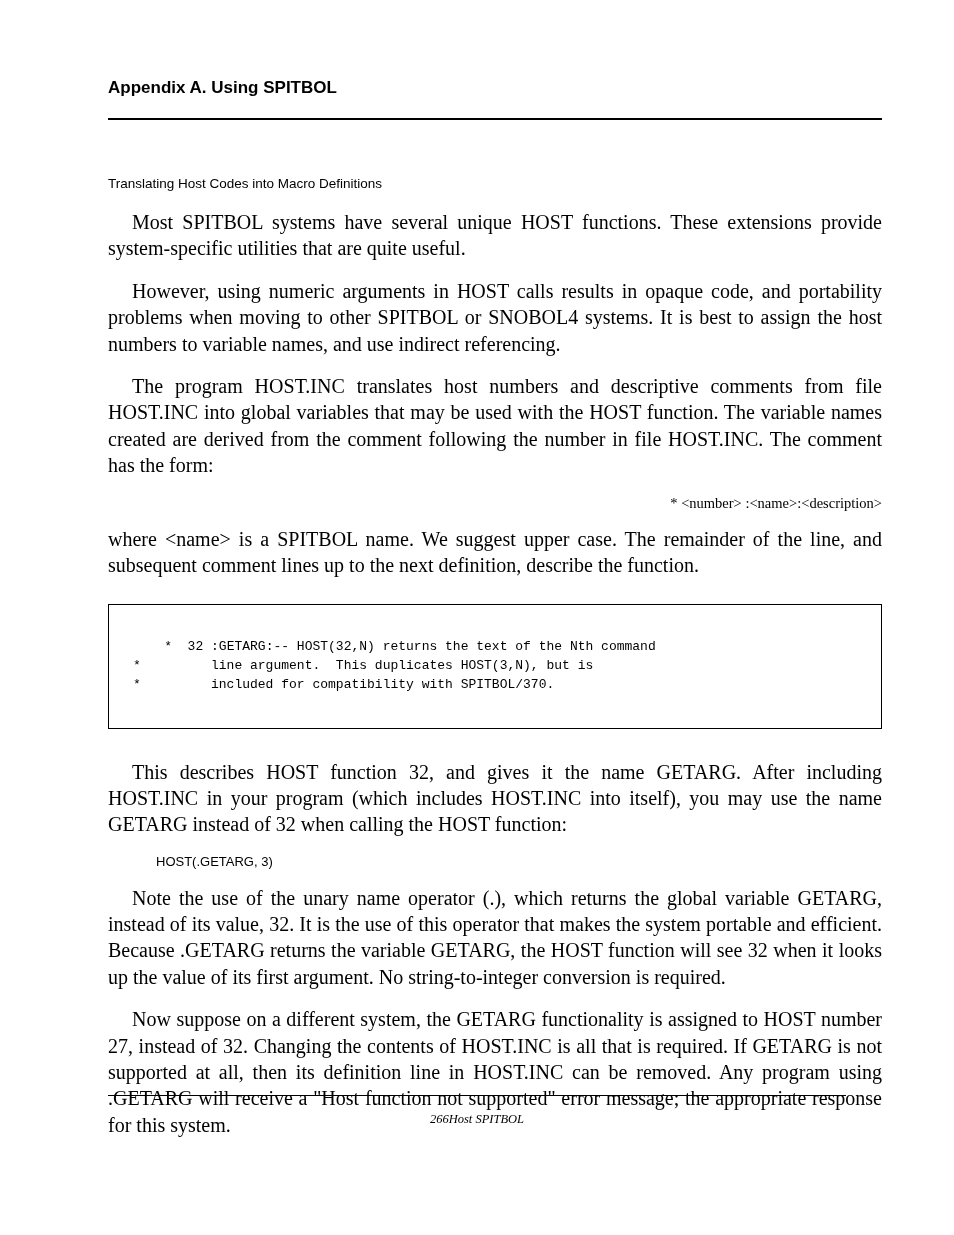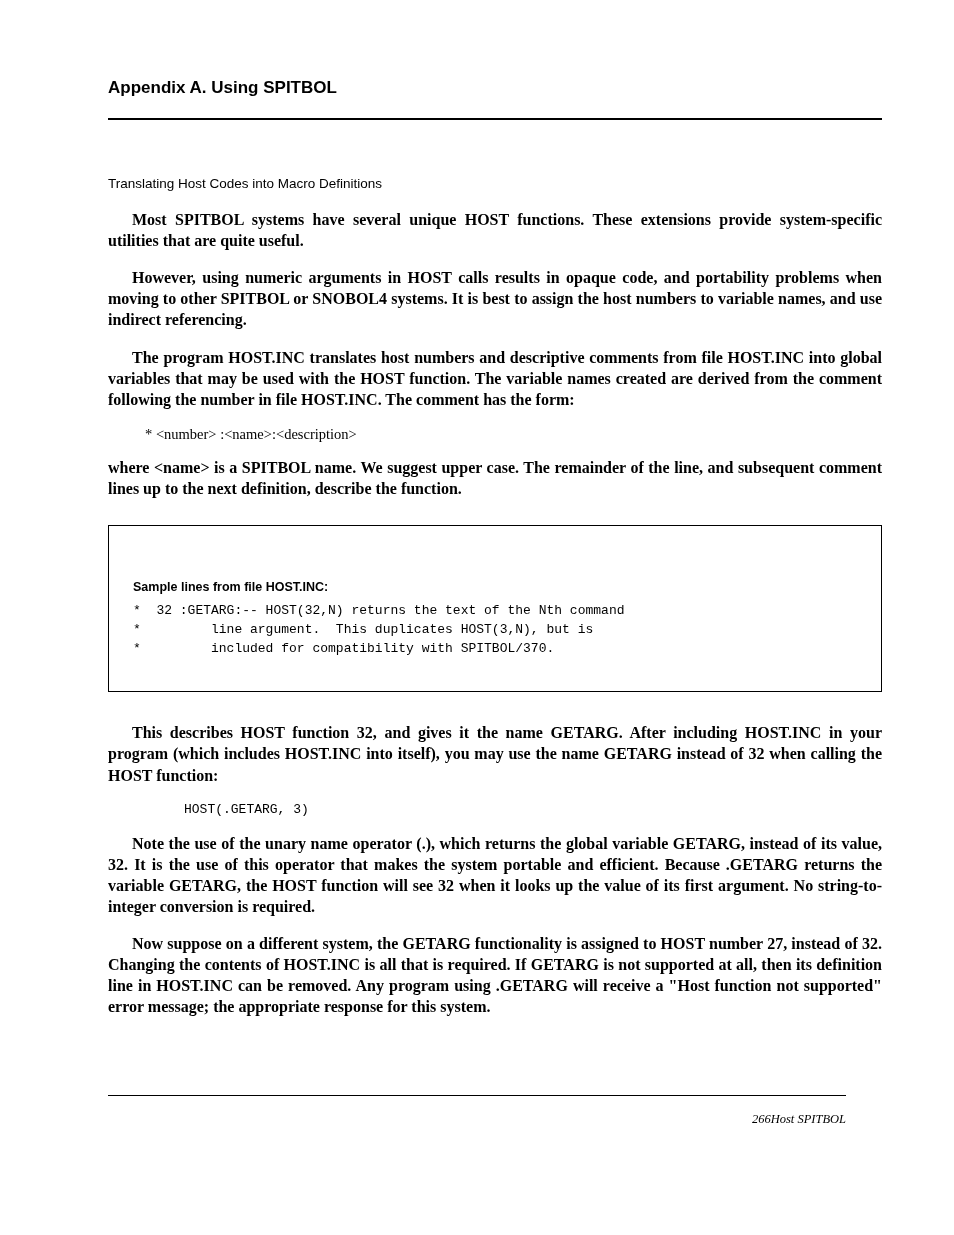--- a/index.html
+++ b/index.html
@@ -29,25 +29,24 @@
       font-weight: bold;
       margin-bottom: 2px;
     }
     .section-title {
       font-family: Arial, Helvetica, sans-serif;
       font-size: 13.5px;
       font-weight: normal;
       margin-bottom: 18px;
     }
     .body-text {
-      font-size: 16px;
+      font-size: 20px;
       line-height: 1.32;
       text-align: justify;
       margin-bottom: 16px;
-      font-weight: bold;
     }
     .indent {
       text-indent: 24px;
     }
     .box {
       border: 1px solid #000;
       padding: 14px 24px 14px 24px;
       margin: 26px 0 30px 0;
       font-family: "Courier New", Courier, monospace;
       font-size: 13px;
@@ -66,52 +65,52 @@
       left: 108px;
       right: 108px;
       bottom: 108px;
     }
     .footer-line {
       border-top: 1.5px solid #000;
       margin-bottom: 8px;
     }
     .footer-row {
       display: flex;
-      justify-content: flex-end;
+      justify-content: center;
       font-size: 12.5px;
       font-style: italic;
       margin-top: 16px;
     }
   </style>
 </head>
 <body>
 
 <div class="page">
   <div class="header-title">Appendix A. Using SPITBOL</div>
   <div class="header-line"></div>
 
   <div class="section-title">Translating Host Codes into Macro Definitions</div>
 
   <div class="body-text indent">Most SPITBOL systems have several unique HOST functions. These extensions provide system-specific utilities that are quite useful.</div>
   <div class="body-text indent">However, using numeric arguments in HOST calls results in opaque code, and portability problems when moving to other SPITBOL or SNOBOL4 systems. It is best to assign the host numbers to variable names, and use indirect referencing.</div>
   <div class="body-text indent">The program HOST.INC translates host numbers and descriptive comments from file HOST.INC into global variables that may be used with the HOST function. The variable names created are derived from the comment following the number in file HOST.INC. The comment has the form:</div>
 
-  <div style="font-size:14.5px; margin-left:37px; margin-bottom:14px;">* &lt;number&gt; :&lt;name&gt;:&lt;description&gt;</div>
+  <div style="font-size:14.5px; margin-left:48px; margin-bottom:14px;text-align:right;">* &lt;number&gt; :&lt;name&gt;:&lt;description&gt;</div>
 
   <div class="body-text">where &lt;name&gt; is a SPITBOL name. We suggest upper case. The remainder of the line, and subsequent comment lines up to the next definition, describe the function.</div>
 
   <div class="box">
-    <div class="box-title">Sample lines from file HOST.INC:</div><span>*  32 :GETARG:-- HOST(32,N) returns the text of the Nth command</span>
+    <span>*  32 :GETARG:-- HOST(32,N) returns the text of the Nth command</span>
 <span>*         line argument.  This duplicates HOST(3,N), but is</span>
 <span>*         included for compatibility with SPITBOL/370.</span>
   </div>
 
   <div class="body-text indent">This describes HOST function 32, and gives it the name GETARG. After including HOST.INC in your program (which includes HOST.INC into itself), you may use the name GETARG instead of 32 when calling the HOST function:</div>
 
-  <div style="font-size:14.5px; margin-left:76px; margin-bottom:16px; font-family:Liberation Mono, monospace; font-size:13px;">HOST(.GETARG, 3)</div>
+  <div style="font-size:14.5px; margin-left:48px; margin-bottom:16px; font-family:Liberation Sans, sans-serif; font-size:13px;">HOST(.GETARG, 3)</div>
 
   <div class="body-text indent">Note the use of the unary name operator (.), which returns the global variable GETARG, instead of its value, 32. It is the use of this operator that makes the system portable and efficient. Because .GETARG returns the variable GETARG, the HOST function will see 32 when it looks up the value of its first argument. No string-to-integer conversion is required.</div>
   <div class="body-text indent">Now suppose on a different system, the GETARG functionality is assigned to HOST number 27, instead of 32. Changing the contents of HOST.INC is all that is required. If GETARG is not supported at all, then its definition line in HOST.INC can be removed. Any program using .GETARG will receive a "Host function not supported" error message; the appropriate response for this system.</div>
 </div>
 
 <div class="footer">
   <div class="footer-line"></div>
   <div class="footer-row">
     <span>266</span>
     <span>Host SPITBOL</span>

